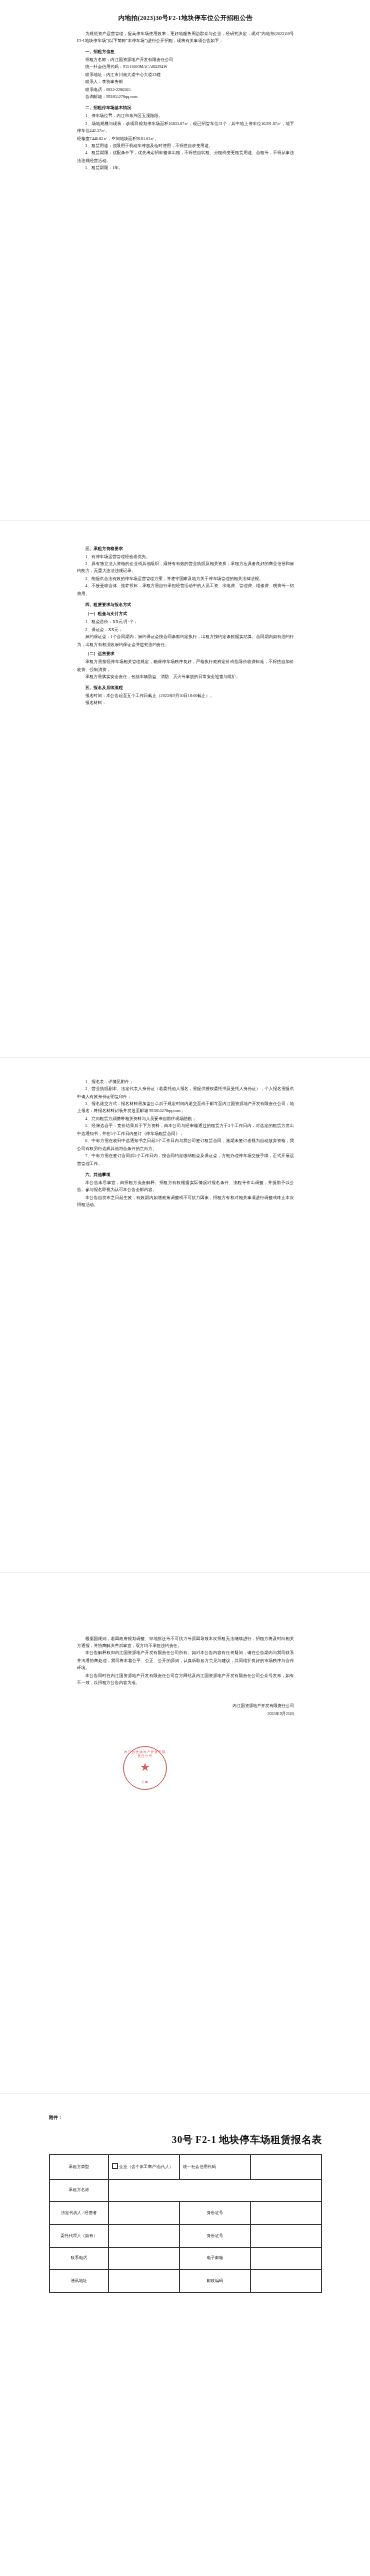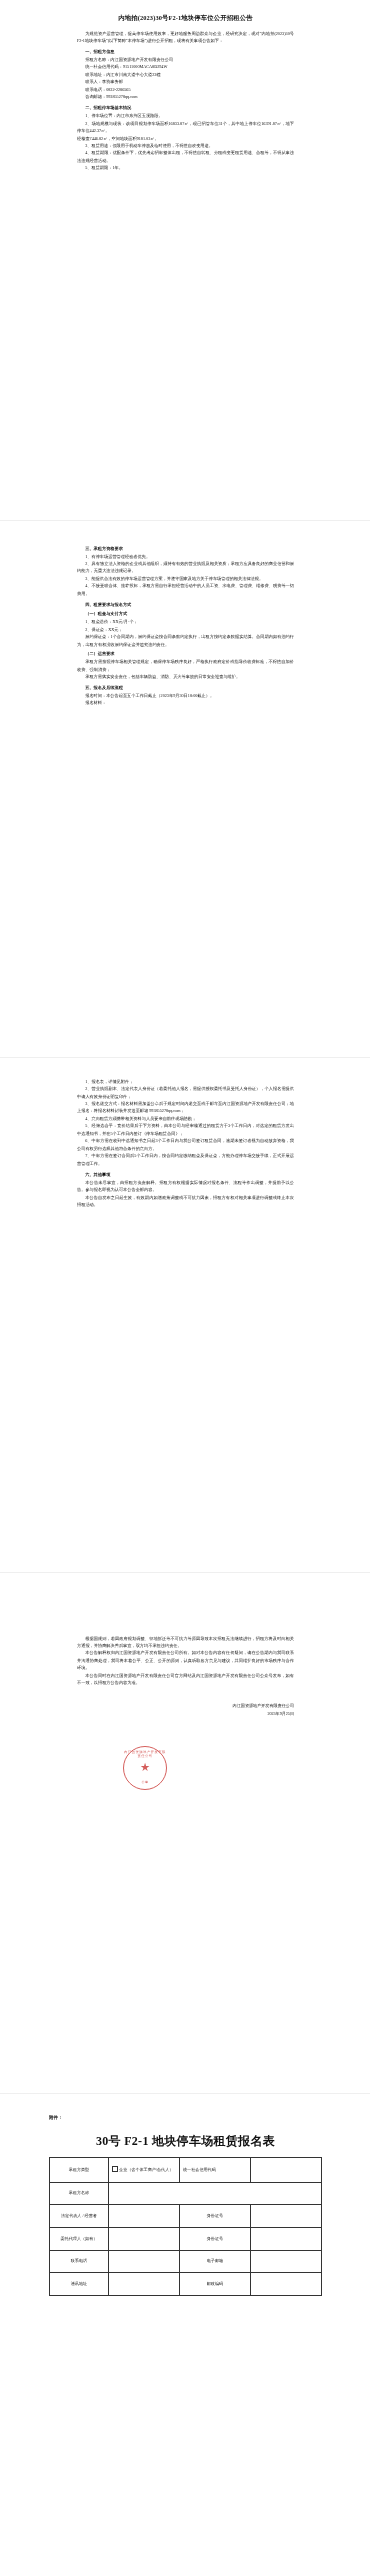--- a/index.html
+++ b/index.html
@@ -120,23 +120,23 @@
   .p5 {
     padding: 21.6px 49px 31px 49px;
     min-height: 495px;
   }
   .attach-label {
     font-size: 4.6px;
     font-weight: bold;
     margin: 0 0 13.4px 0;
   }
   .form-title {
-    text-align: center;
-    font-weight: bold;
-    font-size: 12px;
+    text-align: right;
+    font-weight: bold;
+    font-size: 10px;
     margin: 0 0 7px 0;
     letter-spacing: 0.3px;
   }
   table.form {
     width: 100%;
     border-collapse: collapse;
     table-layout: fixed;
   }
   table.form td {
     border: 0.5px solid #333333;

